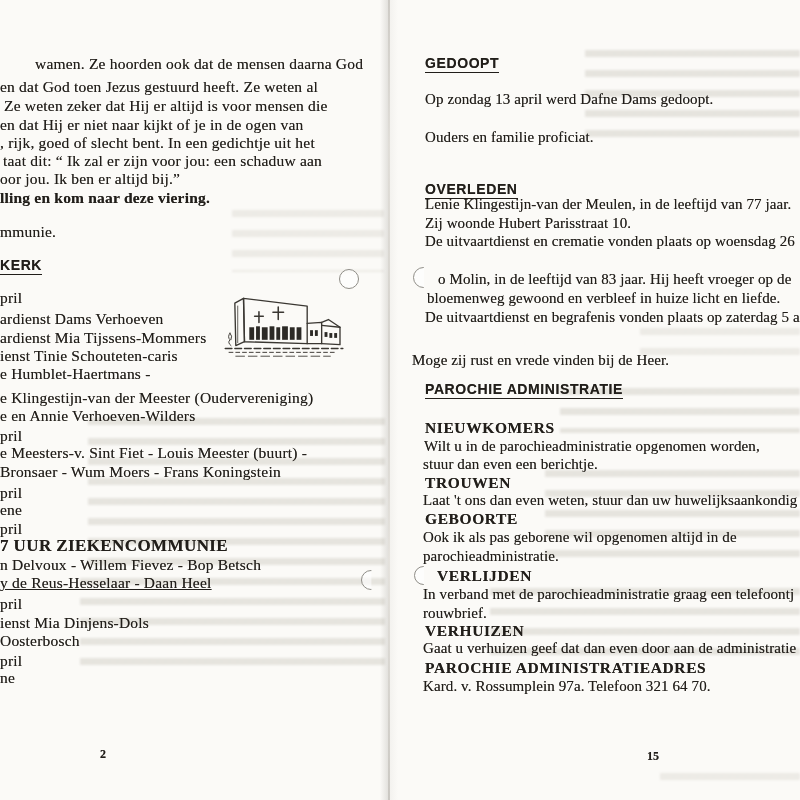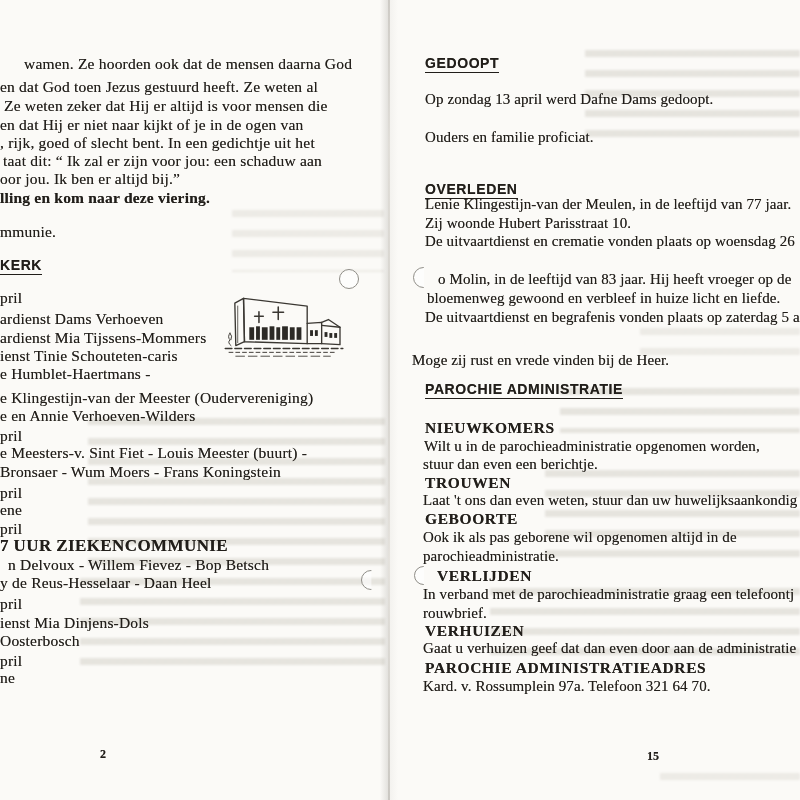--- a/index.html
+++ b/index.html
@@ -106,21 +106,21 @@
       </g>
 
       <path d="M8,55 q-3,4 0,7 q-3,3 1,6 M8,55 q3,3 1,7" stroke-width="1"></path>
 
       <path d="M3,71 h122" stroke-dasharray="7 3"></path>
       <path d="M7,75 h112" stroke-dasharray="4 3" stroke-width="1"></path>
       <path d="M14,79 h98" stroke-dasharray="9 4" stroke-width="0.9"></path>
     </g>
   </svg>
 
-<div class="line body" style="left: 5px; top: 56px; padding-left: 19px;">wamen. Ze hoorden ook dat de mensen daarna God</div>
+<div class="line body" style="left: 16px; top: 56px; padding-left: 19px;">wamen. Ze hoorden ook dat de mensen daarna God</div>
     <div class="line body" style="left: 0px; top: 79px;">en dat God toen Jezus gestuurd heeft. Ze weten al</div>
     <div class="line body" style="left: 4px; top: 98px;">Ze weten zeker dat Hij er altijd is voor mensen die</div>
     <div class="line body" style="left: 0px; top: 117px;">en dat Hij er niet naar kijkt of je in de ogen van</div>
     <div class="line body" style="left: 0px; top: 135px;">, rijk, goed of slecht bent. In een gedichtje uit het</div>
     <div class="line body" style="left: 3px; top: 153px;">taat dit: “ Ik zal er zijn voor jou: een schaduw aan</div>
     <div class="line body" style="left: 0px; top: 171px;">oor jou. Ik ben er altijd bij.”</div>
     <div class="line bold" style="left: 0px; top: 190px;">lling en kom naar deze viering.</div>
     <div class="line body" style="left: 0px; top: 224px;">mmunie.</div>
     <div class="line sans-head" style="left: 0px; top: 258px;">KERK</div>
     <div class="line body" style="left: 0px; top: 290px;">pril</div>
@@ -130,22 +130,22 @@
     <div class="line body" style="left: 0px; top: 366px;">e Humblet-Haertmans -</div>
     <div class="line body" style="left: 0px; top: 390px;">e Klingestijn-van der Meester (Oudervereniging)</div>
     <div class="line body" style="left: 0px; top: 408px;">e en Annie Verhoeven-Wilders</div>
     <div class="line body" style="left: 0px; top: 428px;">pril</div>
     <div class="line body" style="left: 0px; top: 445px;">e Meesters-v. Sint Fiet - Louis Meester (buurt) -</div>
     <div class="line body" style="left: 0px; top: 464px;">Bronsaer - Wum Moers - Frans Koningstein</div>
     <div class="line body" style="left: 0px; top: 485px;">pril</div>
     <div class="line body" style="left: 0px; top: 502px;">ene</div>
     <div class="line body" style="left: 0px; top: 521px;">pril</div>
     <div class="line bold-big" style="left: 0px; top: 537px;">7 UUR ZIEKENCOMMUNIE</div>
-    <div class="line body" style="left: 8px; top: 557px;">n Delvoux - Willem Fievez - Bop Betsch</div>
-    <div class="line body" style="left: 0px; top: 575px;">y de Reus-Hesselaar - Daan Heel</div>
+    <div class="line body" style="left: 0px; top: 557px;">n Delvoux - Willem Fievez - Bop Betsch</div>
+    <div class="line body" style="left: 0px; top: 575px; text-decoration: underline;">y de Reus-Hesselaar - Daan Heel</div>
     <div class="line body" style="left: 0px; top: 596px;">pril</div>
     <div class="line body" style="left: 0px; top: 615px;">ienst Mia Dinjens-Dols</div>
     <div class="line body" style="left: 0px; top: 633px;">Oosterbosch</div>
     <div class="line body" style="left: 0px; top: 653px;">pril</div>
     <div class="line body" style="left: 0px; top: 670px;">ne</div>
     <div class="line pagenum" style="left: 100px; top: 748px;">2</div>
     <div class="line sans-head" style="left: 425px; top: 56px;">GEDOOPT</div>
     <div class="line rbody" style="left: 425px; top: 92px;">Op zondag 13 april werd Dafne Dams gedoopt.</div>
     <div class="line rbody" style="left: 425px; top: 130px;">Ouders en familie proficiat.</div>
     <div class="line sans-head" style="left: 425px; top: 182px;">OVERLEDEN</div>

